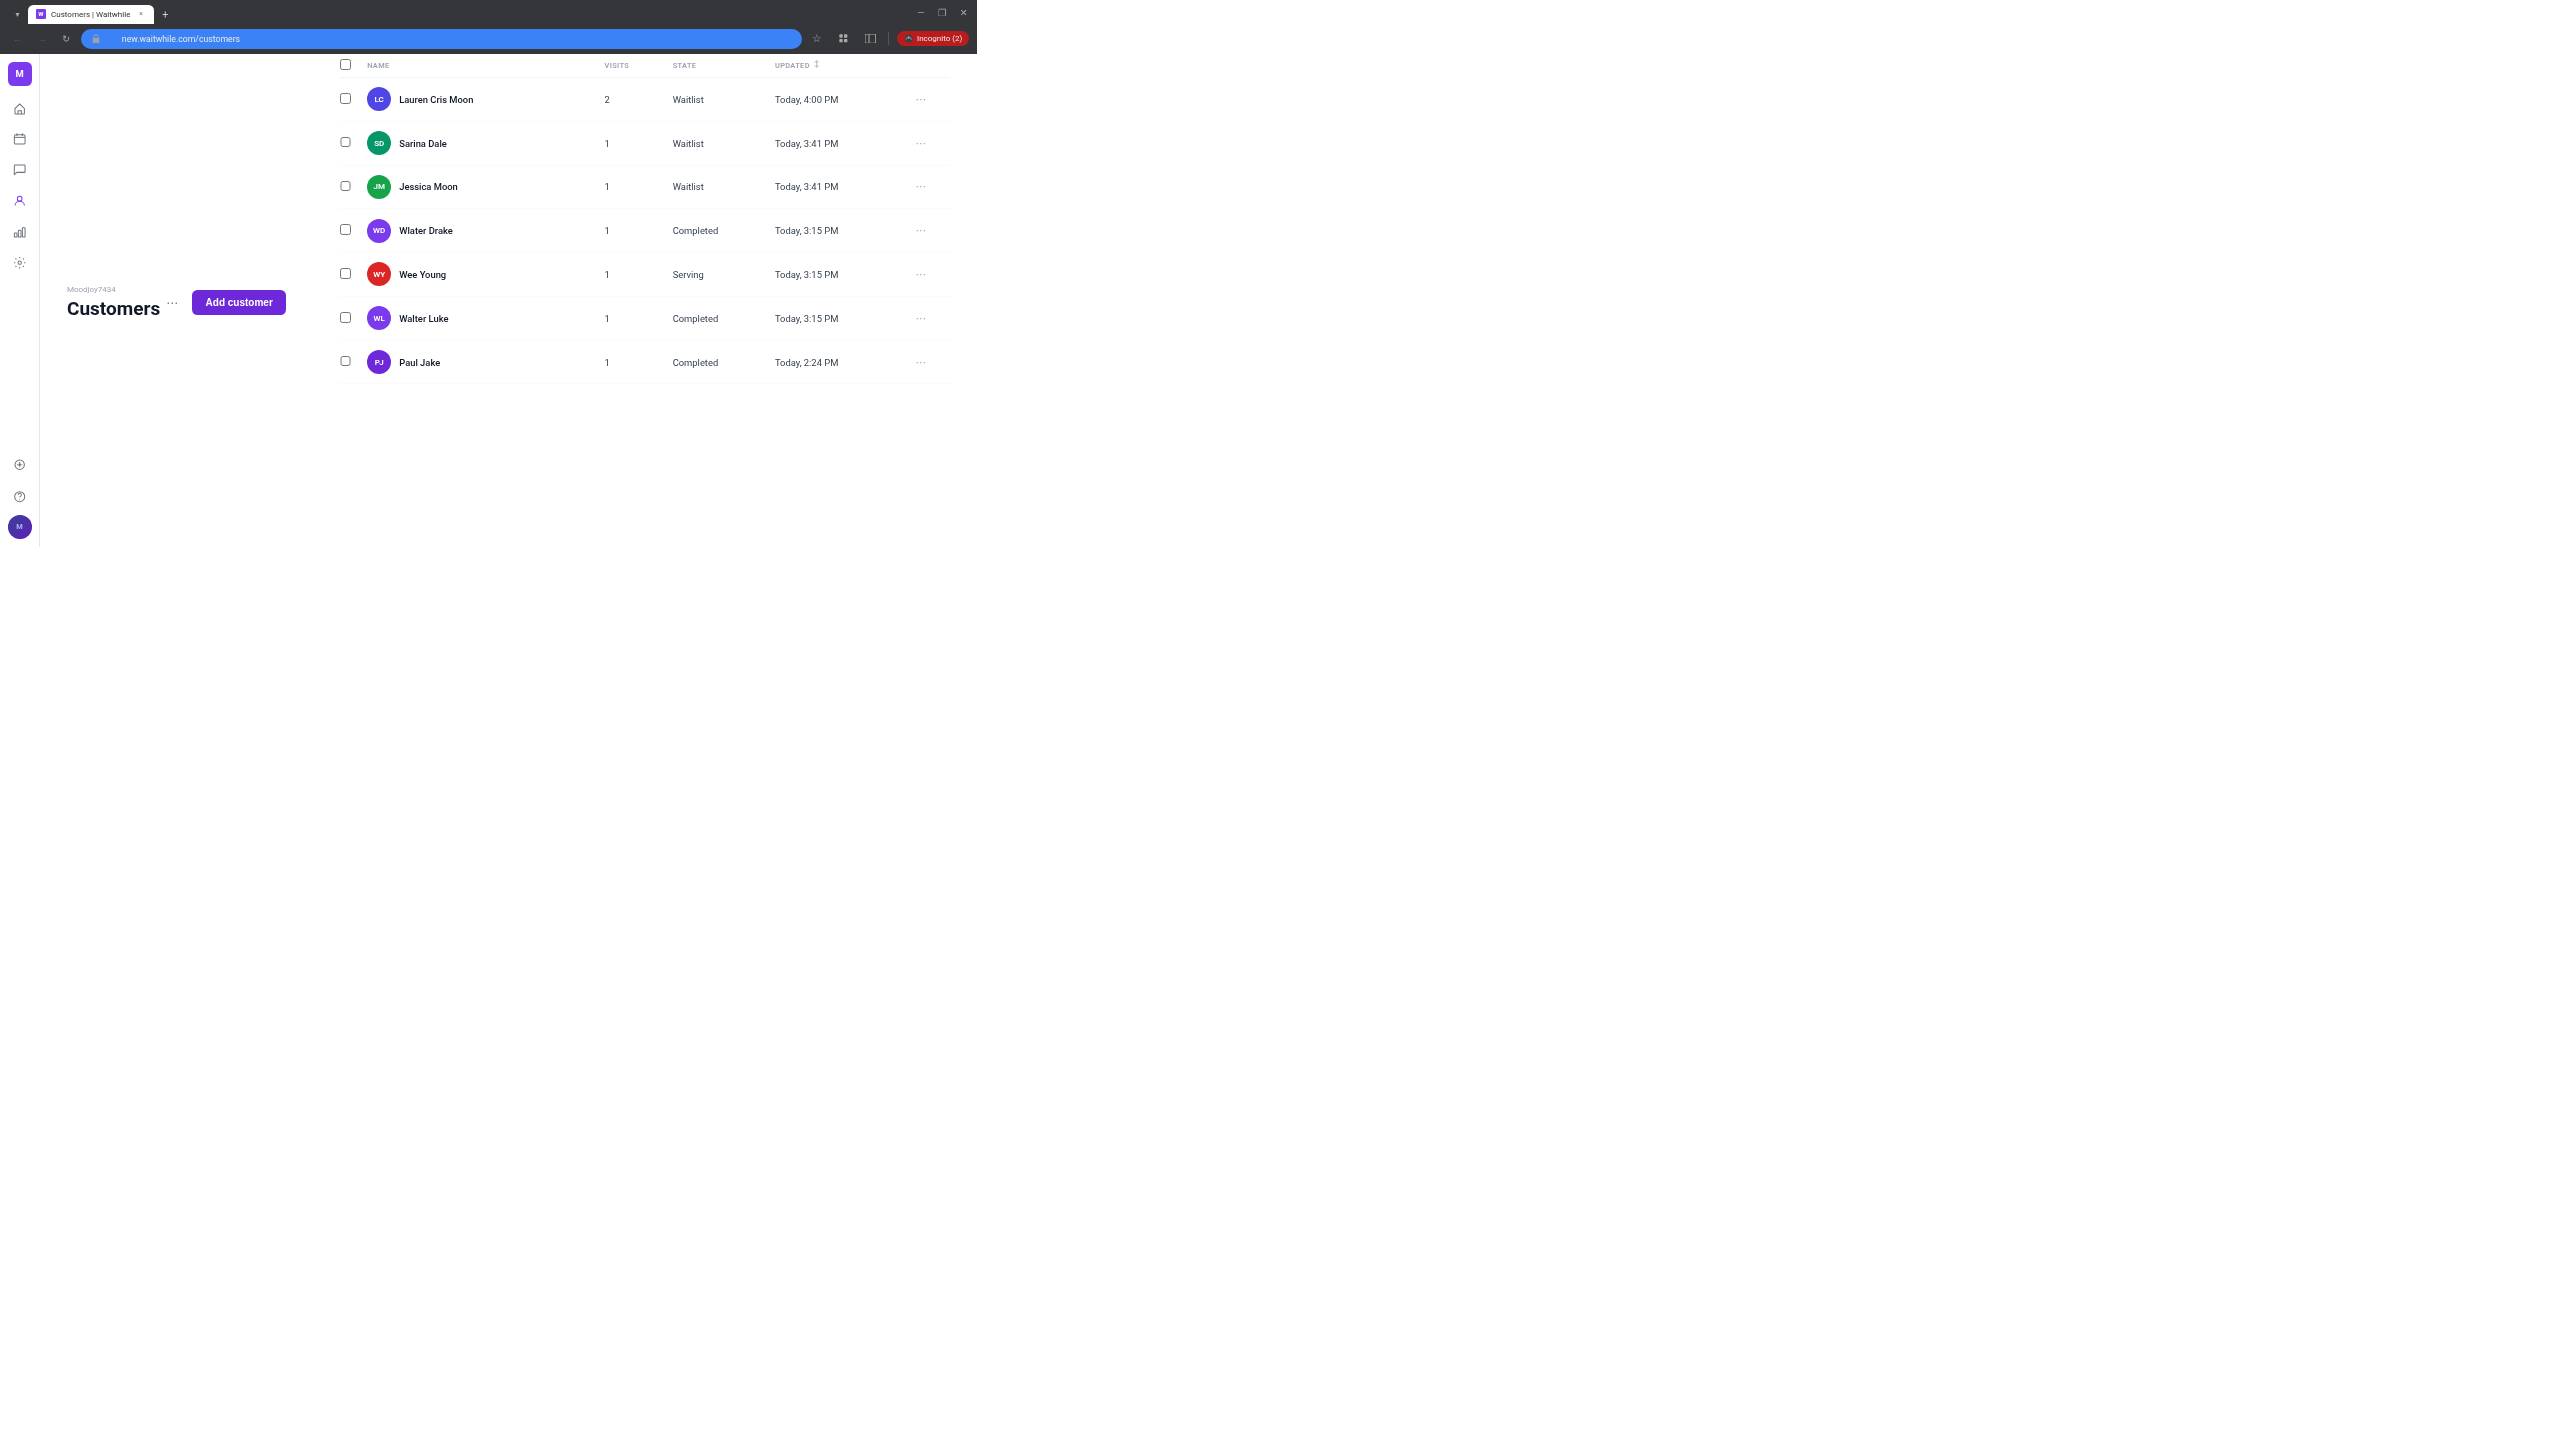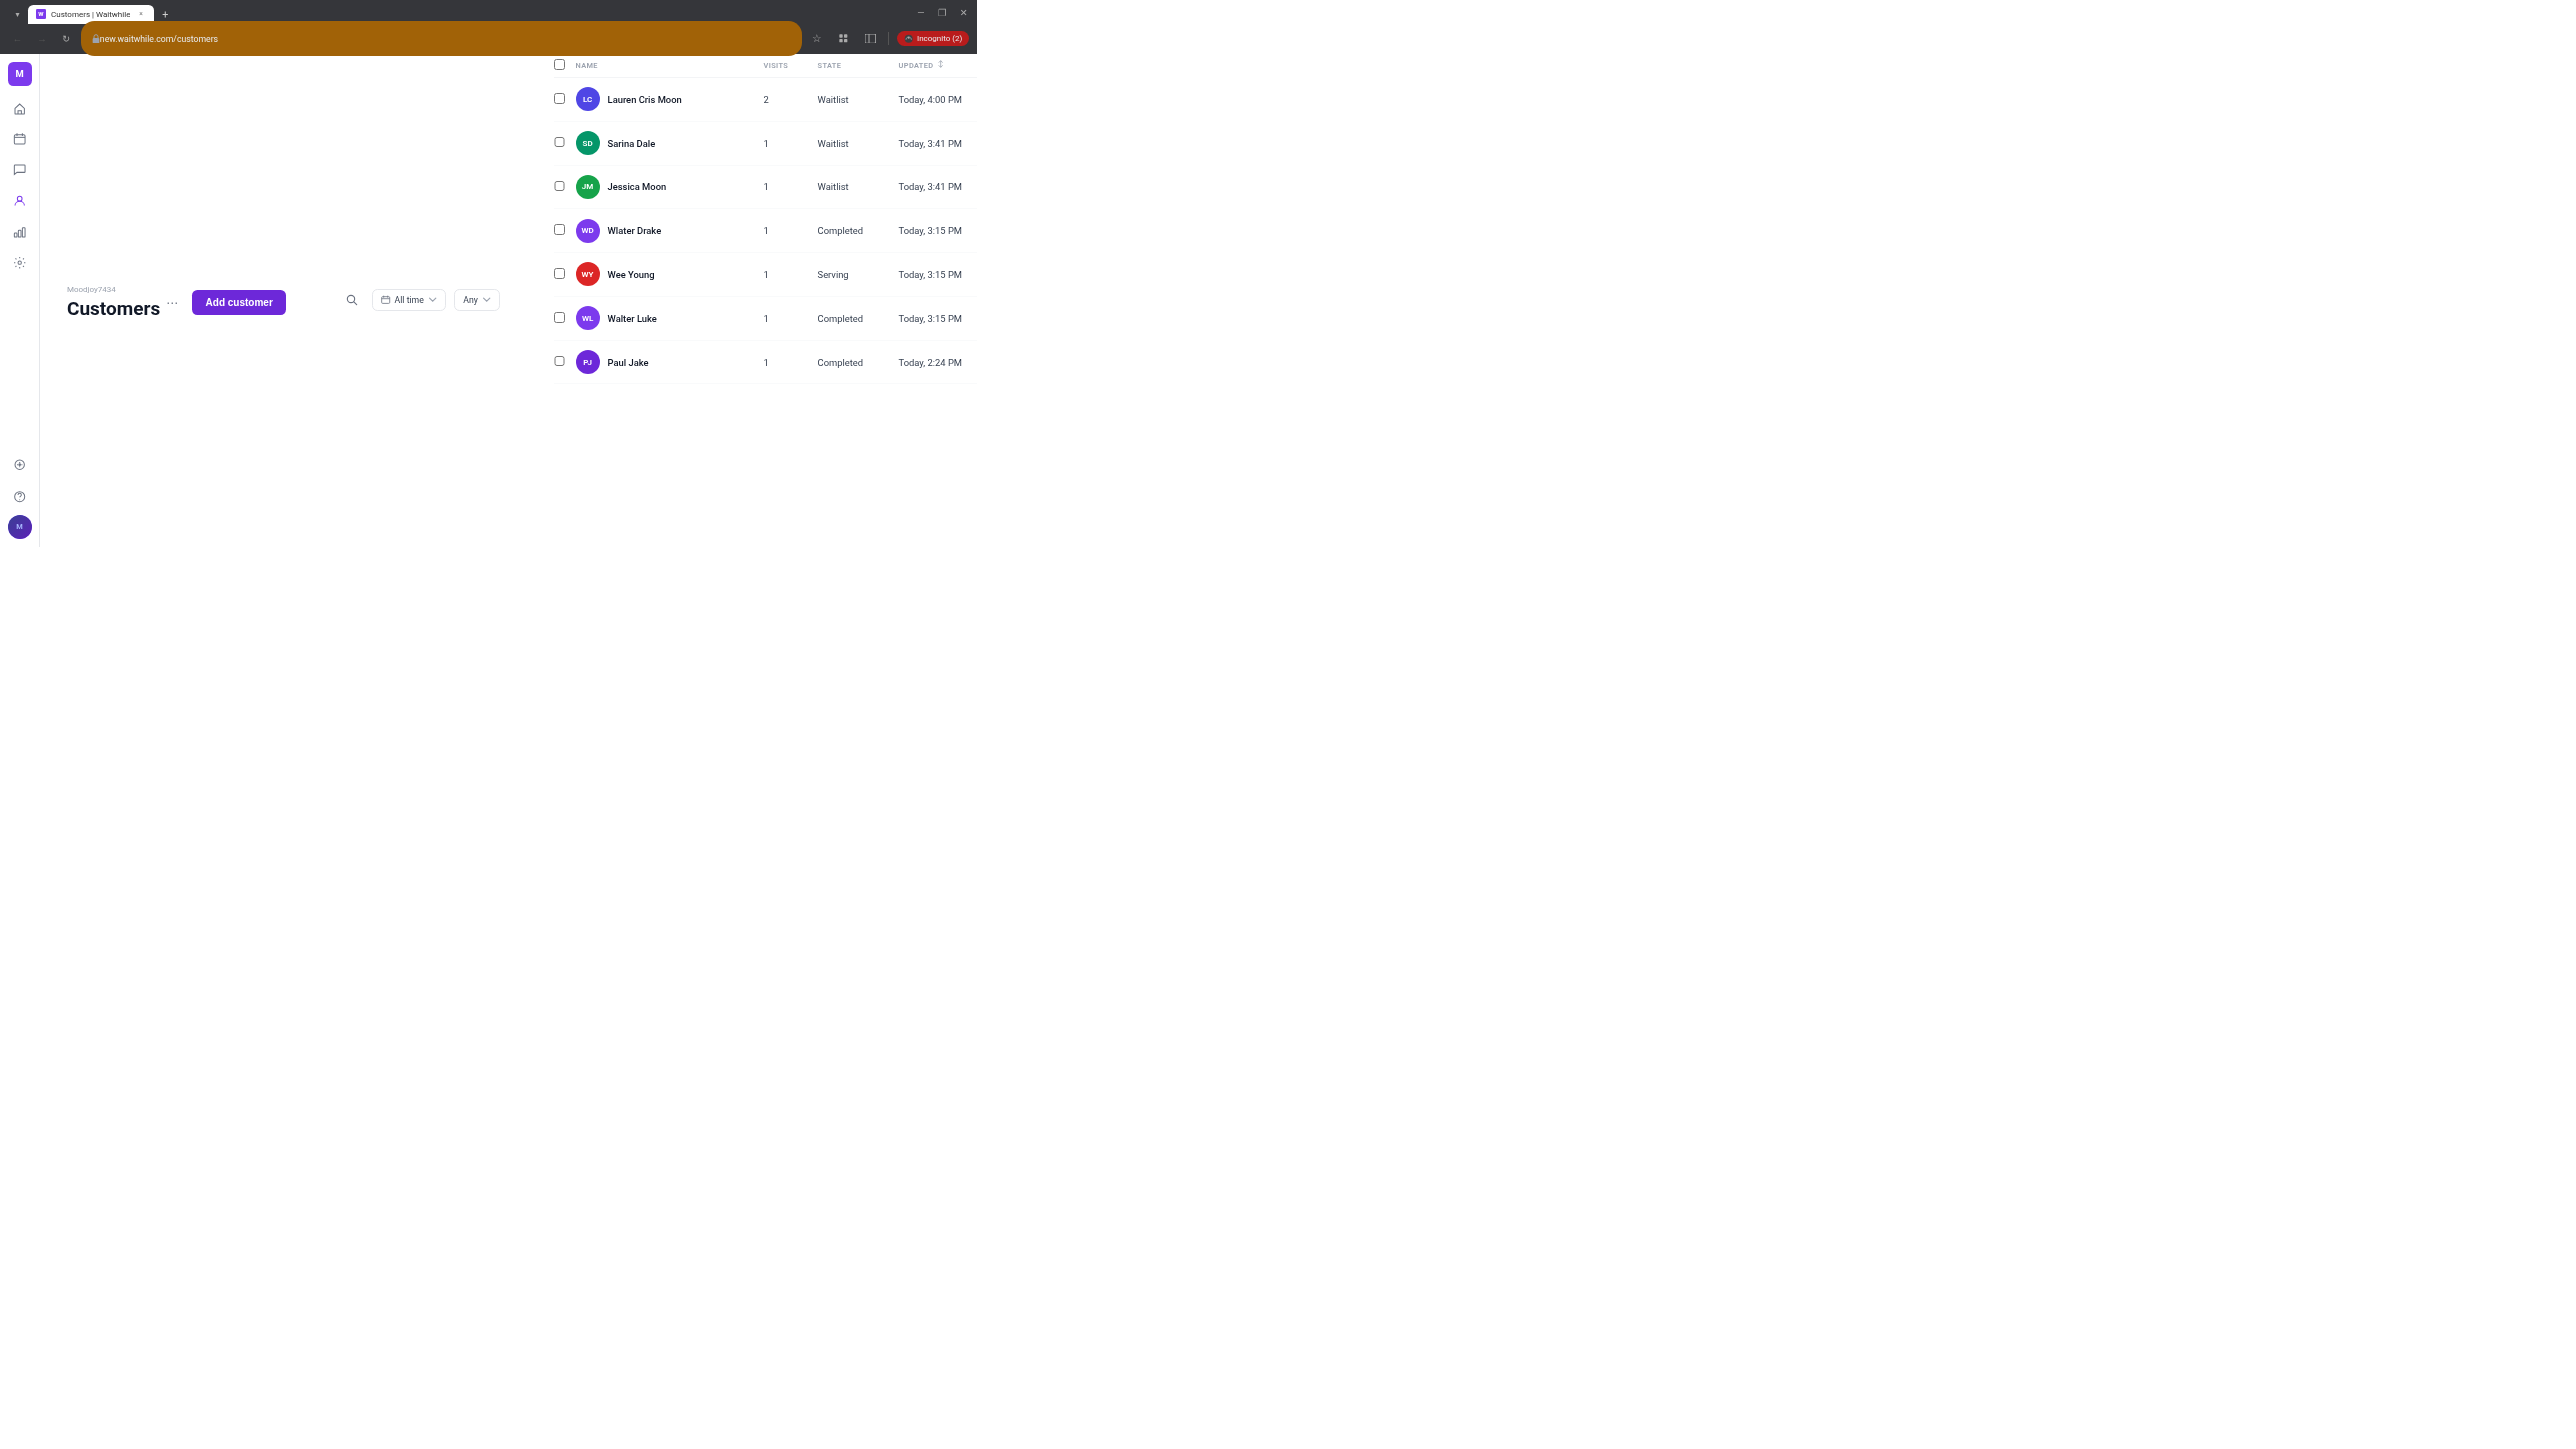--- a/index.html
+++ b/index.html
@@ -135,27 +135,27 @@
       font-size: 9.4px;
       cursor: pointer;
     }
 
     .nav-btn.disabled {
       color: #555;
     }
 
     .address-bar {
       flex: 1;
-      background: #a16207;
+      background: #3b82f6;
       border-radius: 13.4px;
-      height: 35px;
+      height: 20px;
       display: flex;
       align-items: center;
       padding: 0 10.7px;
-      gap: 0;
+      gap: 22px;
     }
 
     .address-bar-url {
       font-size: 8.7px;
       color: #e8eaed;
       flex: 1;
     }
 
     .toolbar-actions {
       display: flex;
@@ -659,48 +659,20 @@
       <div class="page-header-left">
         <span class="org-name">Moodjoy7434</span>
         <h1 class="page-title">Customers</h1>
       </div>
       <div class="page-header-right">
         <button class="more-btn">⋯</button>
         <button class="add-customer-btn">Add customer</button>
       </div>
     </div>
 
-    <div class="filters-row">
-      <div class="search-icon-btn">
-        <svg width="12" height="12" viewBox="0 0 18 18" fill="none">
-          <circle cx="7.5" cy="7.5" r="5.5" stroke="#6b7280" stroke-width="1.7"></circle>
-          <line x1="11.8" y1="11.8" x2="16" y2="16" stroke="#6b7280" stroke-width="1.7" stroke-linecap="round"></line>
-        </svg>
-      </div>
-
-      <div class="filter-dropdown">
-        <svg width="9.4" height="9.4" viewBox="0 0 14 14" fill="none">
-          <rect x="1" y="2.5" width="12" height="10" rx="1.5" stroke="#6b7280" stroke-width="1.2" fill="none"></rect>
-          <line x1="1" y1="5.5" x2="13" y2="5.5" stroke="#6b7280" stroke-width="1.2"></line>
-          <line x1="4" y1="1" x2="4" y2="4" stroke="#6b7280" stroke-width="1.2"></line>
-          <line x1="10" y1="1" x2="10" y2="4" stroke="#6b7280" stroke-width="1.2"></line>
-        </svg>
-        <span>All time</span>
-        <svg width="8" height="8" viewBox="0 0 12 12" fill="none">
-          <path d="M2 4l4 4 4-4" stroke="#9ca3af" stroke-width="1.5" stroke-linecap="round"></path>
-        </svg>
-      </div>
-
-      <div class="filter-dropdown">
-        <span>Any</span>
-        <svg width="8" height="8" viewBox="0 0 12 12" fill="none">
-          <path d="M2 4l4 4 4-4" stroke="#9ca3af" stroke-width="1.5" stroke-linecap="round"></path>
-        </svg>
-      </div>
-    </div>
 
     <div class="table-container">
       <table class="customers-table">
         <thead>
           <tr>
             <th class="checkbox-col">
               <input type="checkbox" class="row-checkbox" style="">
             </th>
             <th class="name-col">NAME</th>
             <th class="visits-col">VISITS</th>

